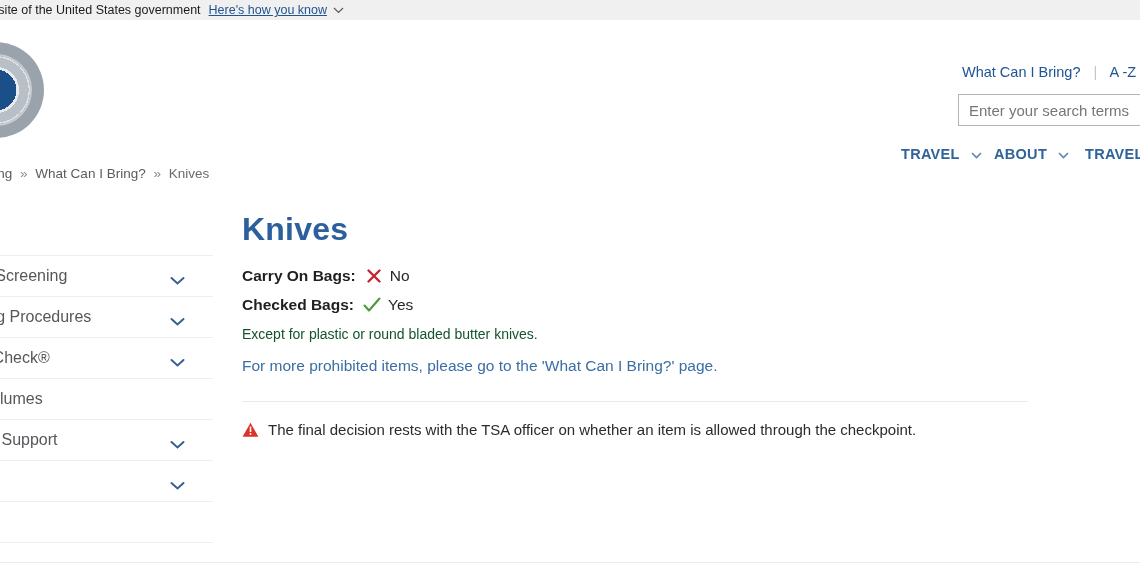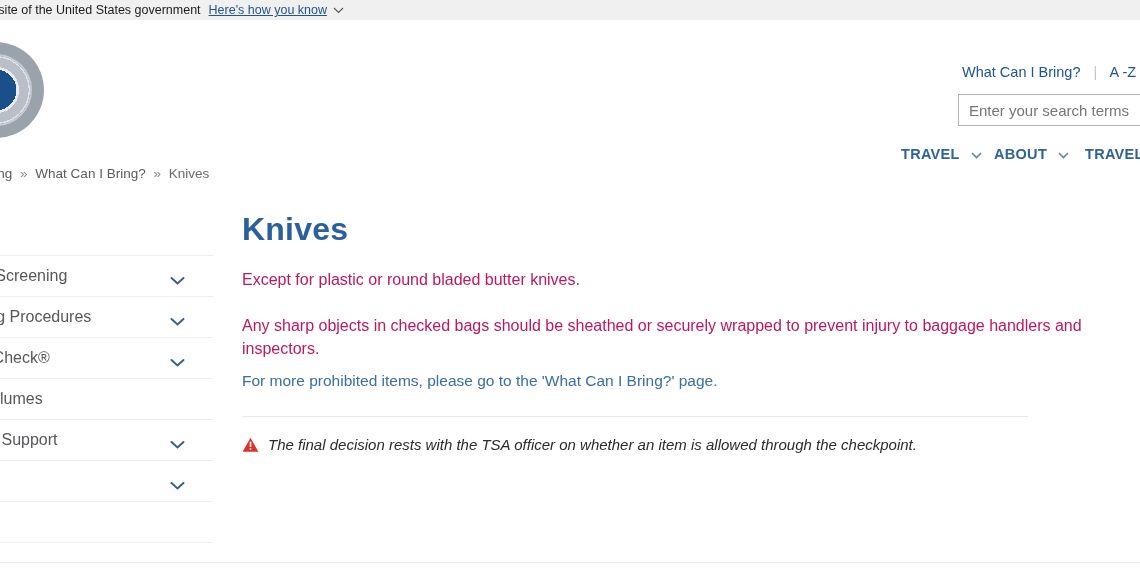--- a/index.html
+++ b/index.html
@@ -237,24 +237,24 @@
     display: inline-flex;
     align-items: center;
     justify-content: center;
     width: 20px;
     height: 18px;
     margin: 0 6px 0 8px;
   }
   .bag-value { color: #262626; }
 
   .body-para {
-    margin: 20px 0 0 0;
-    font-size: 16px;
+    margin: 8px 0 0 0;
+    font-size: 14px;
     line-height: 1.45;
-    color: #be185d;
+    color: #14532d;
   }
   .body-para.second { margin-top: 22px; }
 
   .more-link {
     display: block;
     margin-top: 12px;
     font-size: 15.5px;
     color: #3a6ea5;
     text-decoration: none;
     cursor: pointer;
@@ -265,21 +265,20 @@
     width: 786px;
     height: 1px;
     background: #e7e9eb;
   }
 
   .disclaimer {
     display: flex;
     align-items: flex-start;
     margin-top: 19px;
     font-size: 15px;
-    font-style: italic;
     color: #2b2b2b;
   }
   .warn-icon {
     flex: 0 0 auto;
     margin-right: 9px;
     margin-top: 1px;
   }
 
   .footer-rule {
     position: absolute;
@@ -408,23 +407,44 @@
 
   <div class="side-item">
     <span class="side-label"></span>
   </div>
 </div>
 
 <div class="content">
 
   <h1 class="page-title">Knives</h1>
 
+  <div class="bag-rows">
+
+    <div class="bag-row">
+      <span class="bag-label">Carry On Bags:</span>
+      <span class="bag-icon">
+        <svg width="16" height="16" viewBox="0 0 16 16" aria-hidden="true">
+          <path d="M2.5 2.5 L13.5 13.5 M13.5 2.5 L2.5 13.5" stroke="#c9252d" stroke-width="2.4" stroke-linecap="round" fill="none"></path>
+        </svg>
+      </span>
+      <span class="bag-value">No</span>
+    </div>
+
+    <div class="bag-row">
+      <span class="bag-label">Checked Bags:</span>
+      <span class="bag-icon">
+        <svg width="18" height="16" viewBox="0 0 18 16" aria-hidden="true">
+          <path d="M1.5 8.5 L6 13.5 L16.5 1.5" stroke="#4a9a3c" stroke-width="2.1" stroke-linecap="round" stroke-linejoin="round" fill="none"></path>
+        </svg>
+      </span>
+      <span class="bag-value">Yes</span>
+    </div>
+  </div>
 
   <p class="body-para">Except for plastic or round bladed butter knives.</p>
-  <p class="body-para second">Any sharp objects in checked bags should be sheathed or securely wrapped to prevent injury to baggage handlers and inspectors.</p>
 
   <a class="more-link">For more prohibited items, please go to the 'What Can I Bring?' page.</a>
 
   <div class="divider"></div>
 
   <div class="disclaimer">
     <span class="warn-icon">
       <svg width="17" height="16" viewBox="0 0 17 16" aria-hidden="true">
         <path d="M8.5 0.8 L16.4 14.8 L0.6 14.8 Z" fill="#d9342b"></path>
         <rect x="7.7" y="4.6" width="1.6" height="5.4" fill="#ffffff"></rect>

